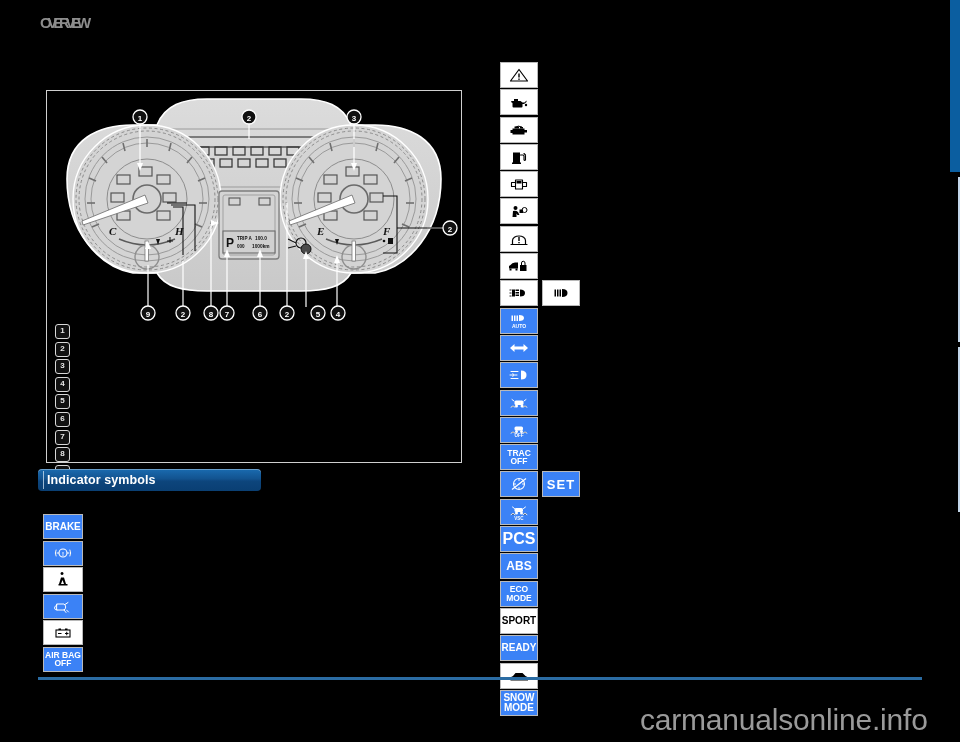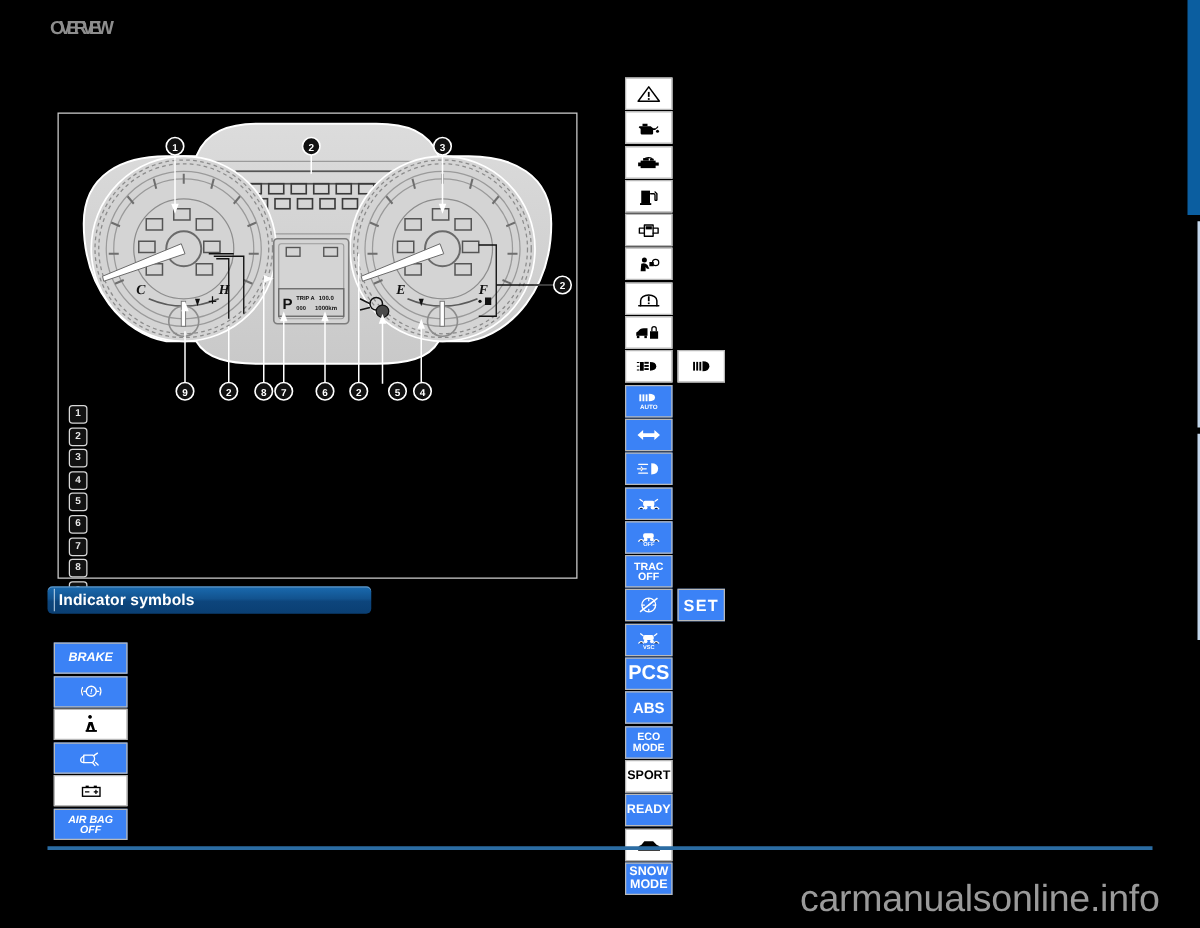--- a/index.html
+++ b/index.html
@@ -30,21 +30,21 @@
   }
   .sec-bar .txt{
     color:#ffffff;font-size:12.5px;font-weight:bold;
     padding-left:9px;white-space:nowrap;letter-spacing:.1px;
   }
   .sec-bar .tick{
     position:absolute;left:5px;top:2px;width:1px;height:18px;background:#cfe2f2;opacity:.75;
   }
 
   #bar-cluster{left:38px;top:69px;width:273px;}
-  #bar-symbols{left:38px;top:469px;width:259px;}
+  #bar-symbols{left:38px;top:469px;width:223px;}
 
   
   .fig-frame{
     position:absolute;left:46px;top:90px;width:414px;height:371px;
     border:1px solid #cfcfcf;background:#000;
   }
 
   .cluster-art{position:absolute;left:0;top:0;width:414px;height:230px;}
 
   
@@ -67,21 +67,21 @@
   }
   .sym.inv{background:#ffffff;}
   .sym svg{display:block;}
   .sym .lbl{
     color:#ffffff;font-weight:bold;text-align:center;line-height:1.0;
     font-family:"Liberation Sans", sans-serif;
   }
   .sym.inv .lbl{color:#000000;}
 
   #col-left{position:absolute;left:43px;top:514px;width:40px;}
-  #col-left .sym{width:59px;height:25px;margin-bottom:1.5px;font-style:italic;}
+  #col-left .sym{width:40px;height:25px;margin-bottom:1.5px;}
 
   #col-right{position:absolute;left:500px;top:62px;width:38px;}
   #col-right .row{position:relative;height:27.3px;}
   #col-right .sym{position:absolute;left:0;top:0;width:38px;height:26px;}
   #col-right .sym.side{left:42px;width:38px;}
 
   
   .tab{position:absolute;right:0;}
   #tab1{top:0;width:38px;height:172px;background:#0b5ea0;}
   #tab2{top:177px;width:30px;height:165px;background:#c3d6ea;}

